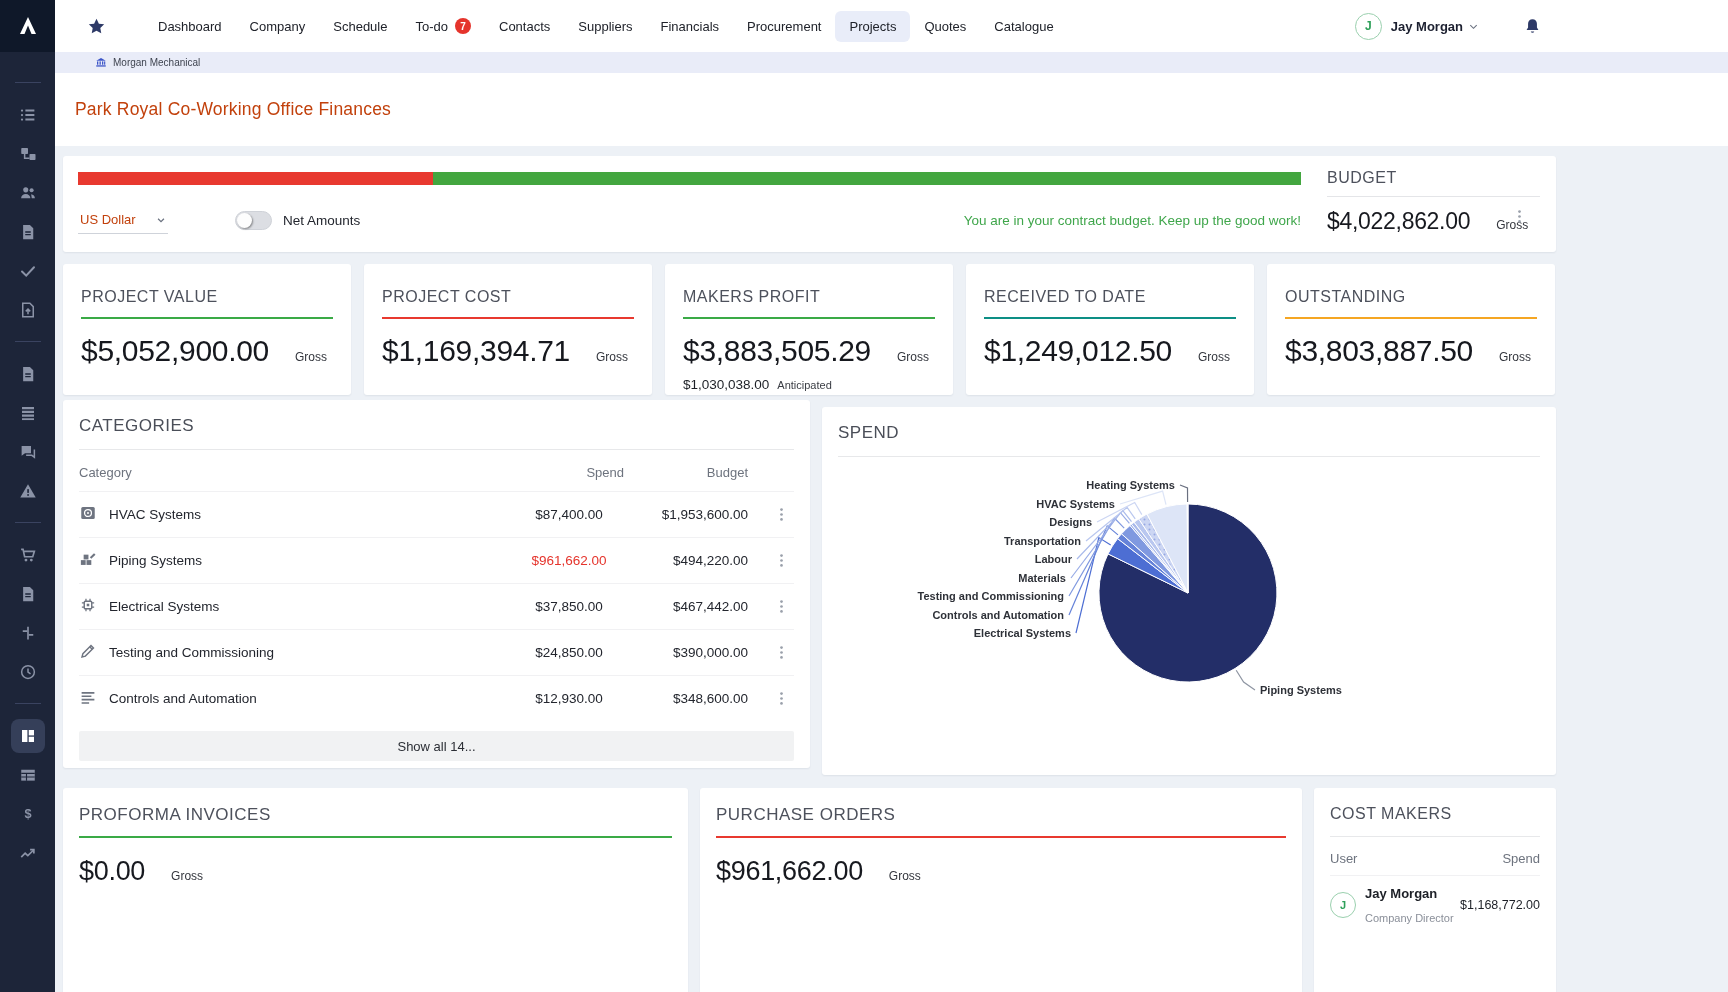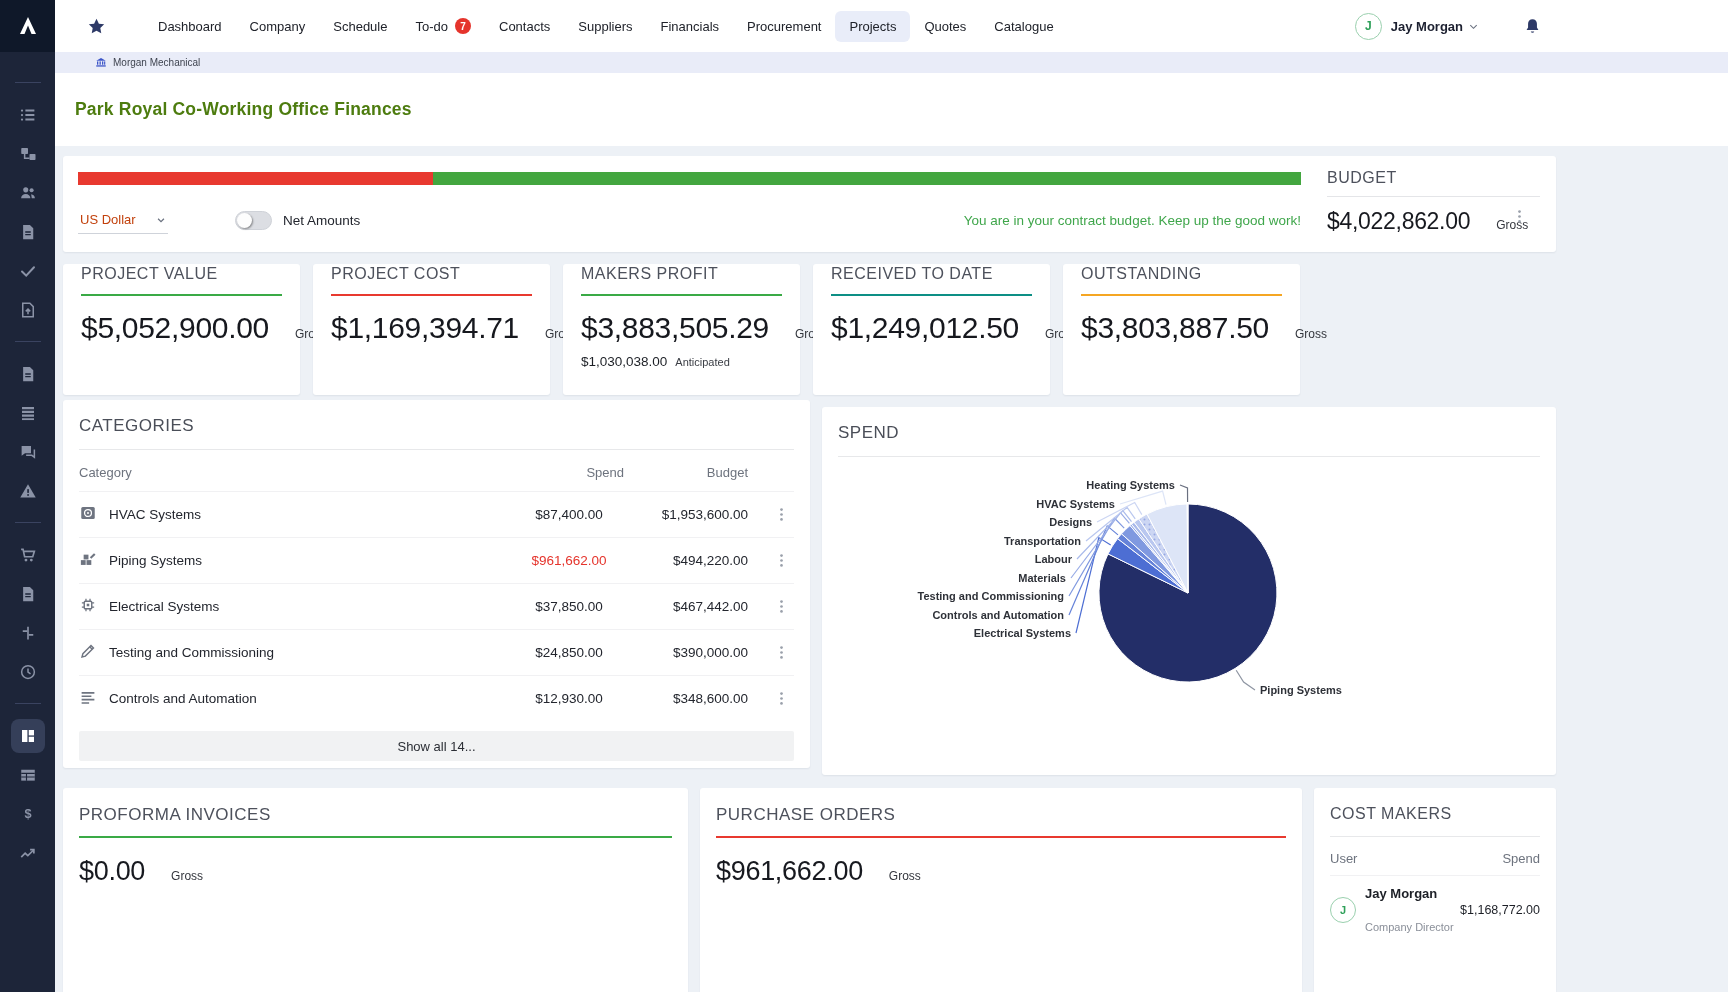--- a/index.html
+++ b/index.html
@@ -23,21 +23,21 @@
   .header-right{margin-left:auto;display:flex;align-items:center;margin-right:186px}
   .avatar{width:27px;height:27px;border-radius:50%;border:1.5px solid #9ad0ae;color:#2fa05a;display:flex;align-items:center;justify-content:center;font-size:12px;font-weight:700;background:#fff;cursor:pointer}
   .uname{font-size:13px;font-weight:700;color:#1c2030;margin-left:9px;cursor:pointer}
   .chev{margin-left:5px;display:flex;align-items:center}
   .bell{margin-left:44px;cursor:pointer;display:flex;align-items:center}
   
   .crumb{position:absolute;left:55px;top:52px;width:1673px;height:21px;background:#e9ecf8;display:flex;align-items:center;padding-left:40px;gap:6px}
   .crumb-label{font-size:10px;color:#3f4450;cursor:pointer}
   
   .titlebar{position:absolute;left:55px;top:73px;width:1673px;height:73px;background:#fff;display:flex;align-items:center;padding-left:20px}
-  .titlebar h1{font-size:17.5px;color:#4d7c0f;font-weight:700;letter-spacing:.2px}
+  .titlebar h1{font-size:17.5px;color:#c2410c;font-weight:400;letter-spacing:.2px}
   
   .main{position:absolute;left:55px;top:146px;width:1673px;height:846px;overflow:hidden}
   .card{position:absolute;background:#fff;border-radius:3px;box-shadow:0 1px 2px rgba(20,30,60,.07)}
   
   #budget-card{left:8px;top:10px;width:1493px;height:96px}
   .pbar{position:absolute;left:15px;top:16px;width:1223px;height:13px;display:flex;box-shadow:inset 0 -3px rgba(0,0,0,.12);cursor:pointer}
   .pbar .red{background:#e8392f;height:100%}
   .pbar .green{background:#43a63f;height:100%;flex:1}
   .currency{position:absolute;left:15px;top:52px;width:90px;border-bottom:1px solid #cfd3da;padding:4px 2px 6px;display:flex;justify-content:space-between;align-items:center;font-size:13px;color:#c2410c;cursor:pointer}
   .toggle-row{position:absolute;left:172px;top:55px;display:flex;align-items:center;gap:11px}
@@ -49,21 +49,21 @@
   .sec-label{font-size:16px;color:#4d515c;letter-spacing:.5px}
   .thin-rule{height:1px;background:#e4e5e8;margin-top:9px}
   .val-row{display:flex;align-items:baseline;gap:26px}
   .budget-box .val-row{margin-top:11px}
   .big-val{font-size:23px;color:#17191f;letter-spacing:-.3px}
   .suffix{font-size:12px;color:#33363d}
   .kebab{background:none;border:none;cursor:pointer;display:flex;align-items:center;justify-content:center;padding:4px}
   #budget-kebab{position:absolute;right:24px;top:48px}
   
   #kpi-row{position:absolute;left:8px;top:118px;display:flex;gap:13px}
-  .kpi{position:relative;width:237px;height:131px;padding:1px 18px;background:#fff;border-radius:3px;box-shadow:0 1px 2px rgba(20,30,60,.07)}
+  .kpi{position:relative;width:288px;height:131px;padding:24px 18px;background:#fff;border-radius:3px;box-shadow:0 1px 2px rgba(20,30,60,.07)}
   .kpi-label{font-size:16px;color:#4d515c;letter-spacing:.5px;white-space:nowrap}
   .kpi-rule{height:2px;margin-top:11px}
   .kpi .val-row{margin-top:15px}
   .kpi-value{font-size:30px;color:#16181e;letter-spacing:-.3px;white-space:nowrap}
   .kpi-sub{margin-top:9px;display:flex;gap:8px;align-items:baseline}
   .kpi-sub .v{font-size:13.5px;color:#1d2026}
   .kpi-sub .s{font-size:11px;color:#3a3d44}
   
   #categories-card{left:8px;top:254px;width:747px;height:368px;padding:16px}
   .card-title{font-size:17px;color:#4a4e58;letter-spacing:.5px}
@@ -84,21 +84,21 @@
   #proforma-card{left:8px;top:642px;width:625px;height:220px;padding:17px 16px}
   #po-card{left:645px;top:642px;width:602px;height:220px;padding:17px 16px}
   #cm-card{left:1259px;top:642px;width:242px;height:220px;padding:17px 16px}
   .bottom-val .big-val{font-size:27px}
   .bottom-val{margin-top:18px}
   .cm-header{display:grid;grid-template-columns:1fr 80px;font-size:13px;color:#6d737e;padding:14px 0 9px}
   .cm-row{display:flex;align-items:center;border-top:1px solid #f1f1f3;padding-top:10px;cursor:pointer}
   .cm-avatar{width:26px;height:26px;border-radius:50%;border:1.5px solid #9ad0ae;color:#2fa05a;display:flex;align-items:center;justify-content:center;font-size:11px;font-weight:700;flex:none}
   .cm-name{margin-left:9px;min-width:0}
   .cm-name .n{font-size:13px;font-weight:700;color:#1c1f26;white-space:nowrap}
-  .cm-name .r{font-size:11px;color:#8a8f99;margin-top:20px;white-space:nowrap}
+  .cm-name .r{font-size:11px;color:#8a8f99;margin-top:11px;white-space:nowrap}
   .cm-spend{margin-left:auto;font-size:12.5px;color:#1c1f26;white-space:nowrap}
 </style>
 </head>
 <body>
 
 <div class="sidebar">
   <div class="logo">
     <svg width="24" height="24" viewBox="0 0 24 24">
         <path d="M4 20 L12 3 L20 20 L15.5 20 L12 11.5 L8.5 20 Z" fill="#fff"></path>
       </svg>

